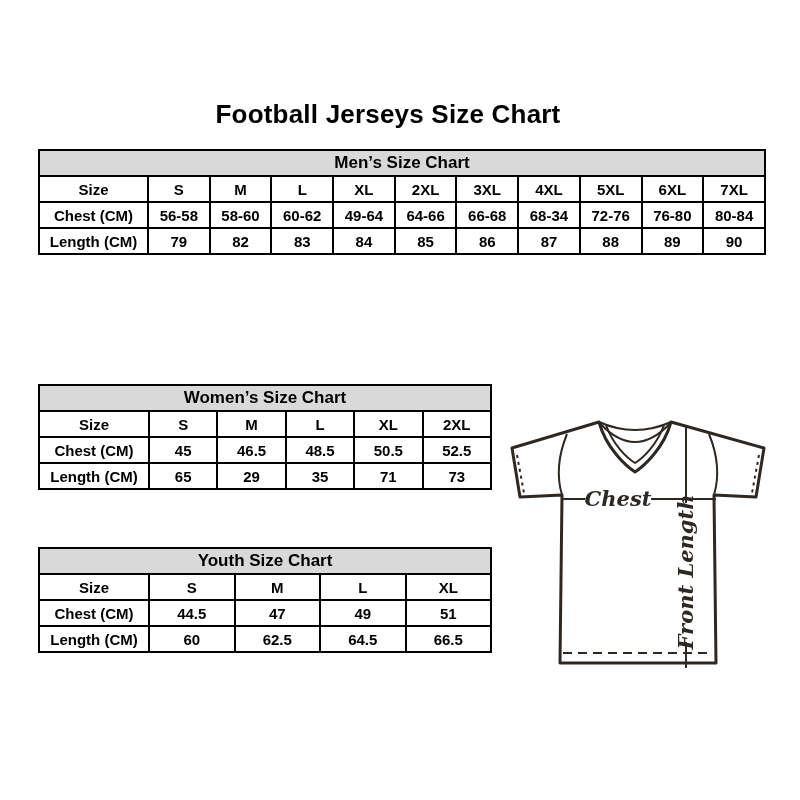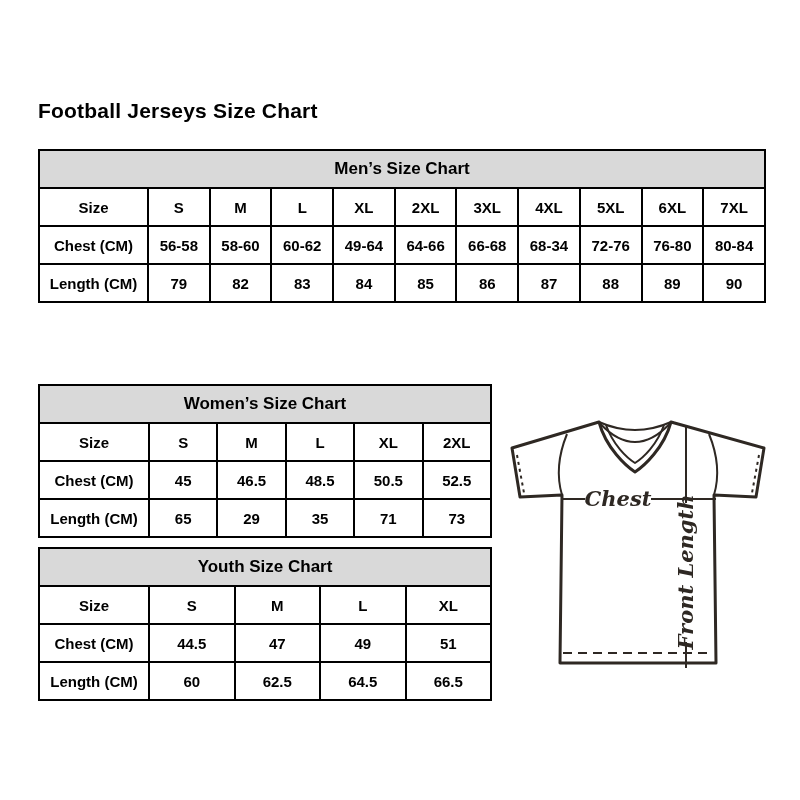--- a/index.html
+++ b/index.html
@@ -3,35 +3,35 @@
 <meta charset="utf-8">
 <style>
   html,body { margin:0; padding:0; }
   body {
     width:800px; height:800px; background:#ffffff; position:relative;
     font-family:"Liberation Sans", sans-serif; color:#000;
     overflow:hidden;
   }
   .page-title {
     position:absolute; left:38px; top:99px; width:700px;
-    text-align:left; font-size:21px; font-weight:bold; letter-spacing:0.2px;
+    text-align:center; font-size:26px; font-weight:bold; letter-spacing:0.2px;
   }
   table.size-table {
     position:absolute; border-collapse:collapse; table-layout:fixed;
     background:#fff; border:2px solid #000;
   }
   .size-table td {
     border:2px solid #000; text-align:center; vertical-align:middle;
     font-weight:bold; font-size:15px; padding:0; overflow:hidden; white-space:nowrap;
   }
   .size-table td.hdr { background:#d9d9d9; font-size:17px; }
   #mens   { left:38px; top:149px; width:728px; }
   #womens { left:38px; top:384px; width:454px; }
   #youth  { left:38px; top:547px; width:454px; }
-  #mens tr, #womens tr, #youth tr { height:38px; }
+  #mens tr, #womens tr, #youth tr { height:26px; }
   .diagram {
     position:absolute; left:505px; top:410px; width:290px; height:280px;
   }
   .diagram svg { display:block; width:100%; height:100%; }
   .jersey-stroke { stroke:#2e2823; fill:none; stroke-linejoin:round; stroke-linecap:butt; }
   .jersey-label {
     font-family:"DejaVu Serif", serif; font-style:italic; font-weight:bold;
     font-size:21px; fill:#2e2823;
   }
 </style>

